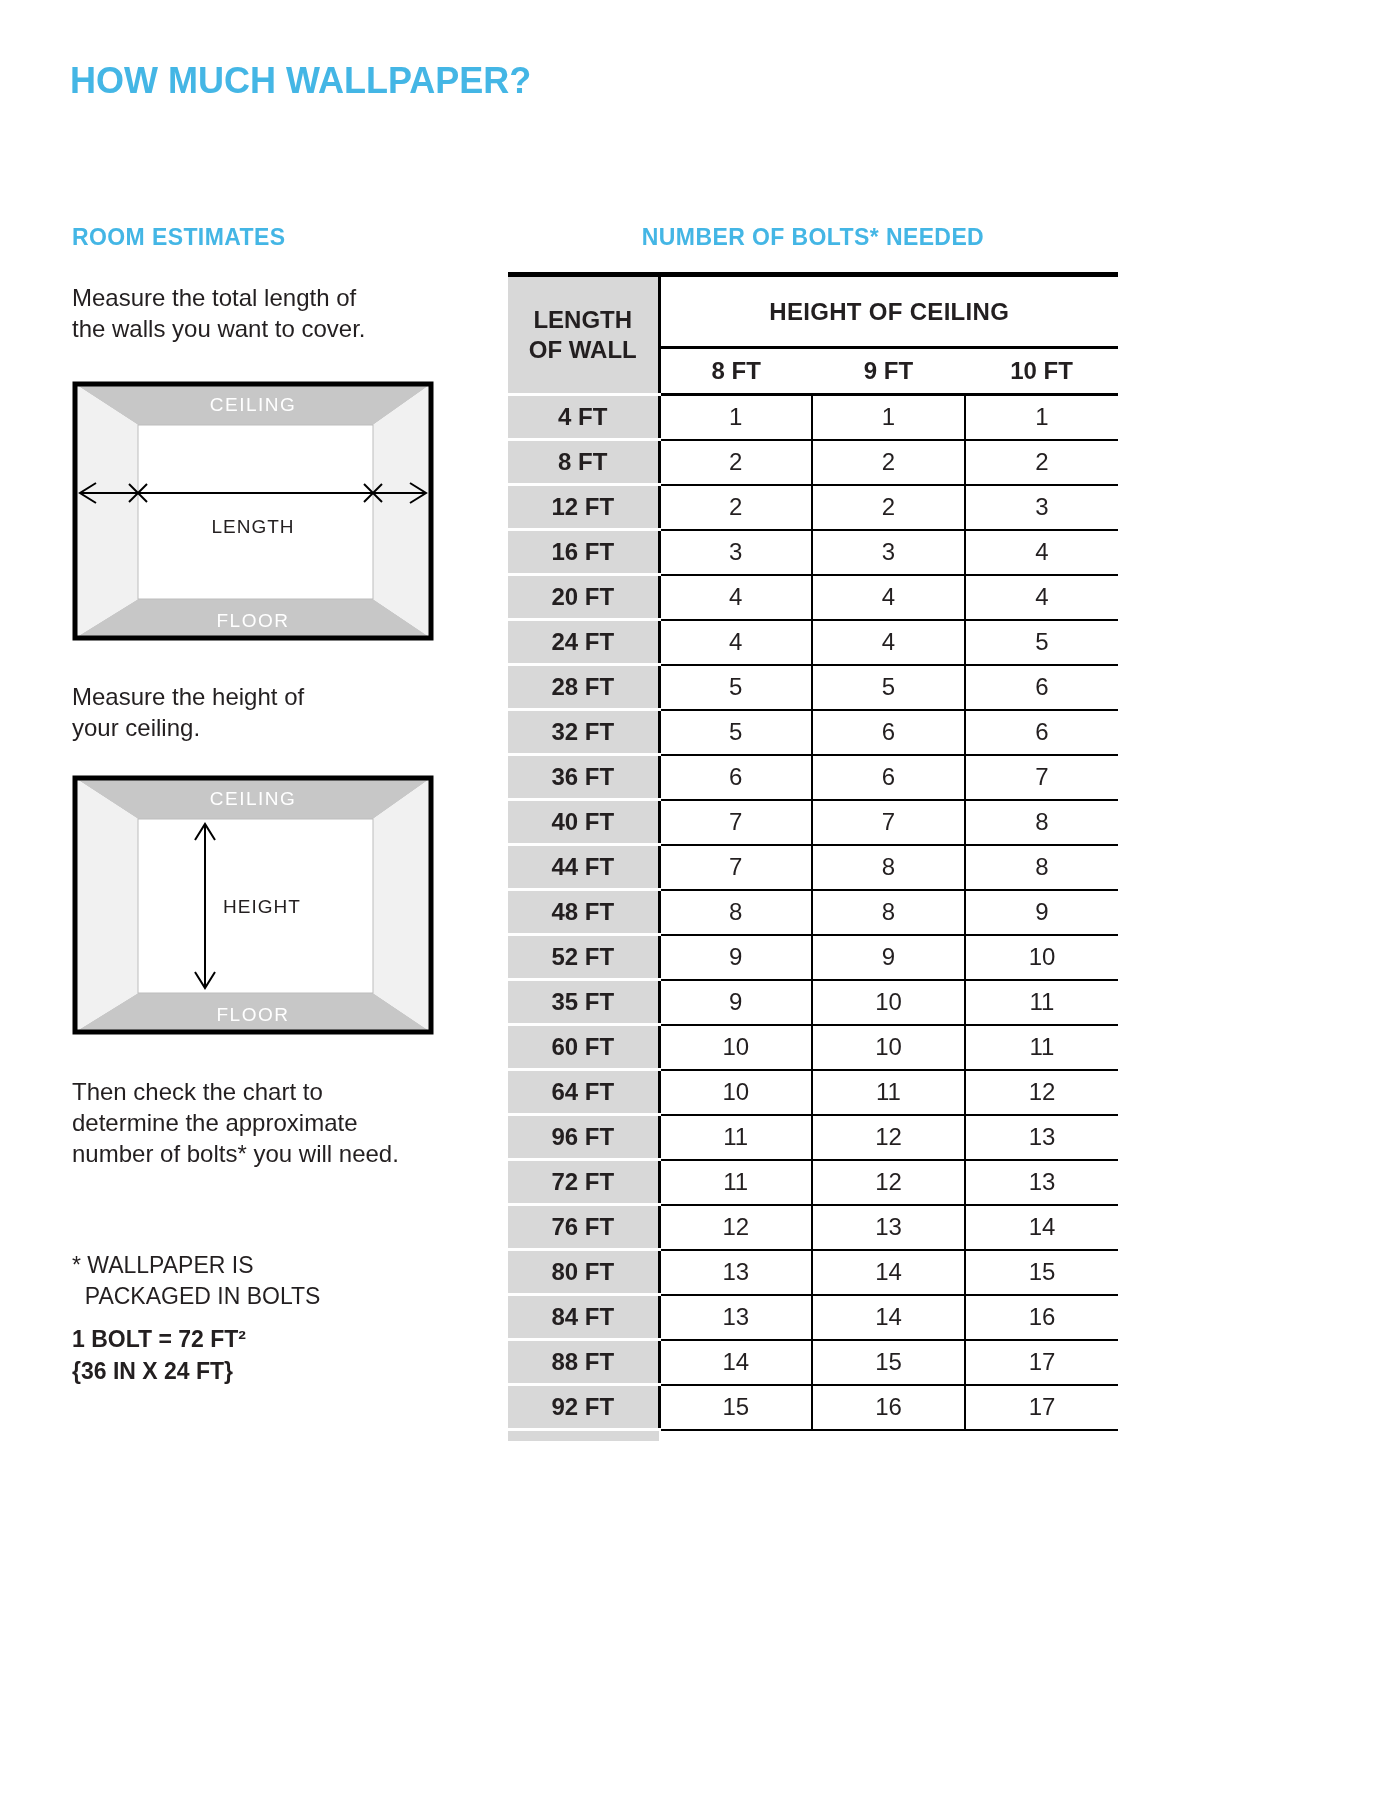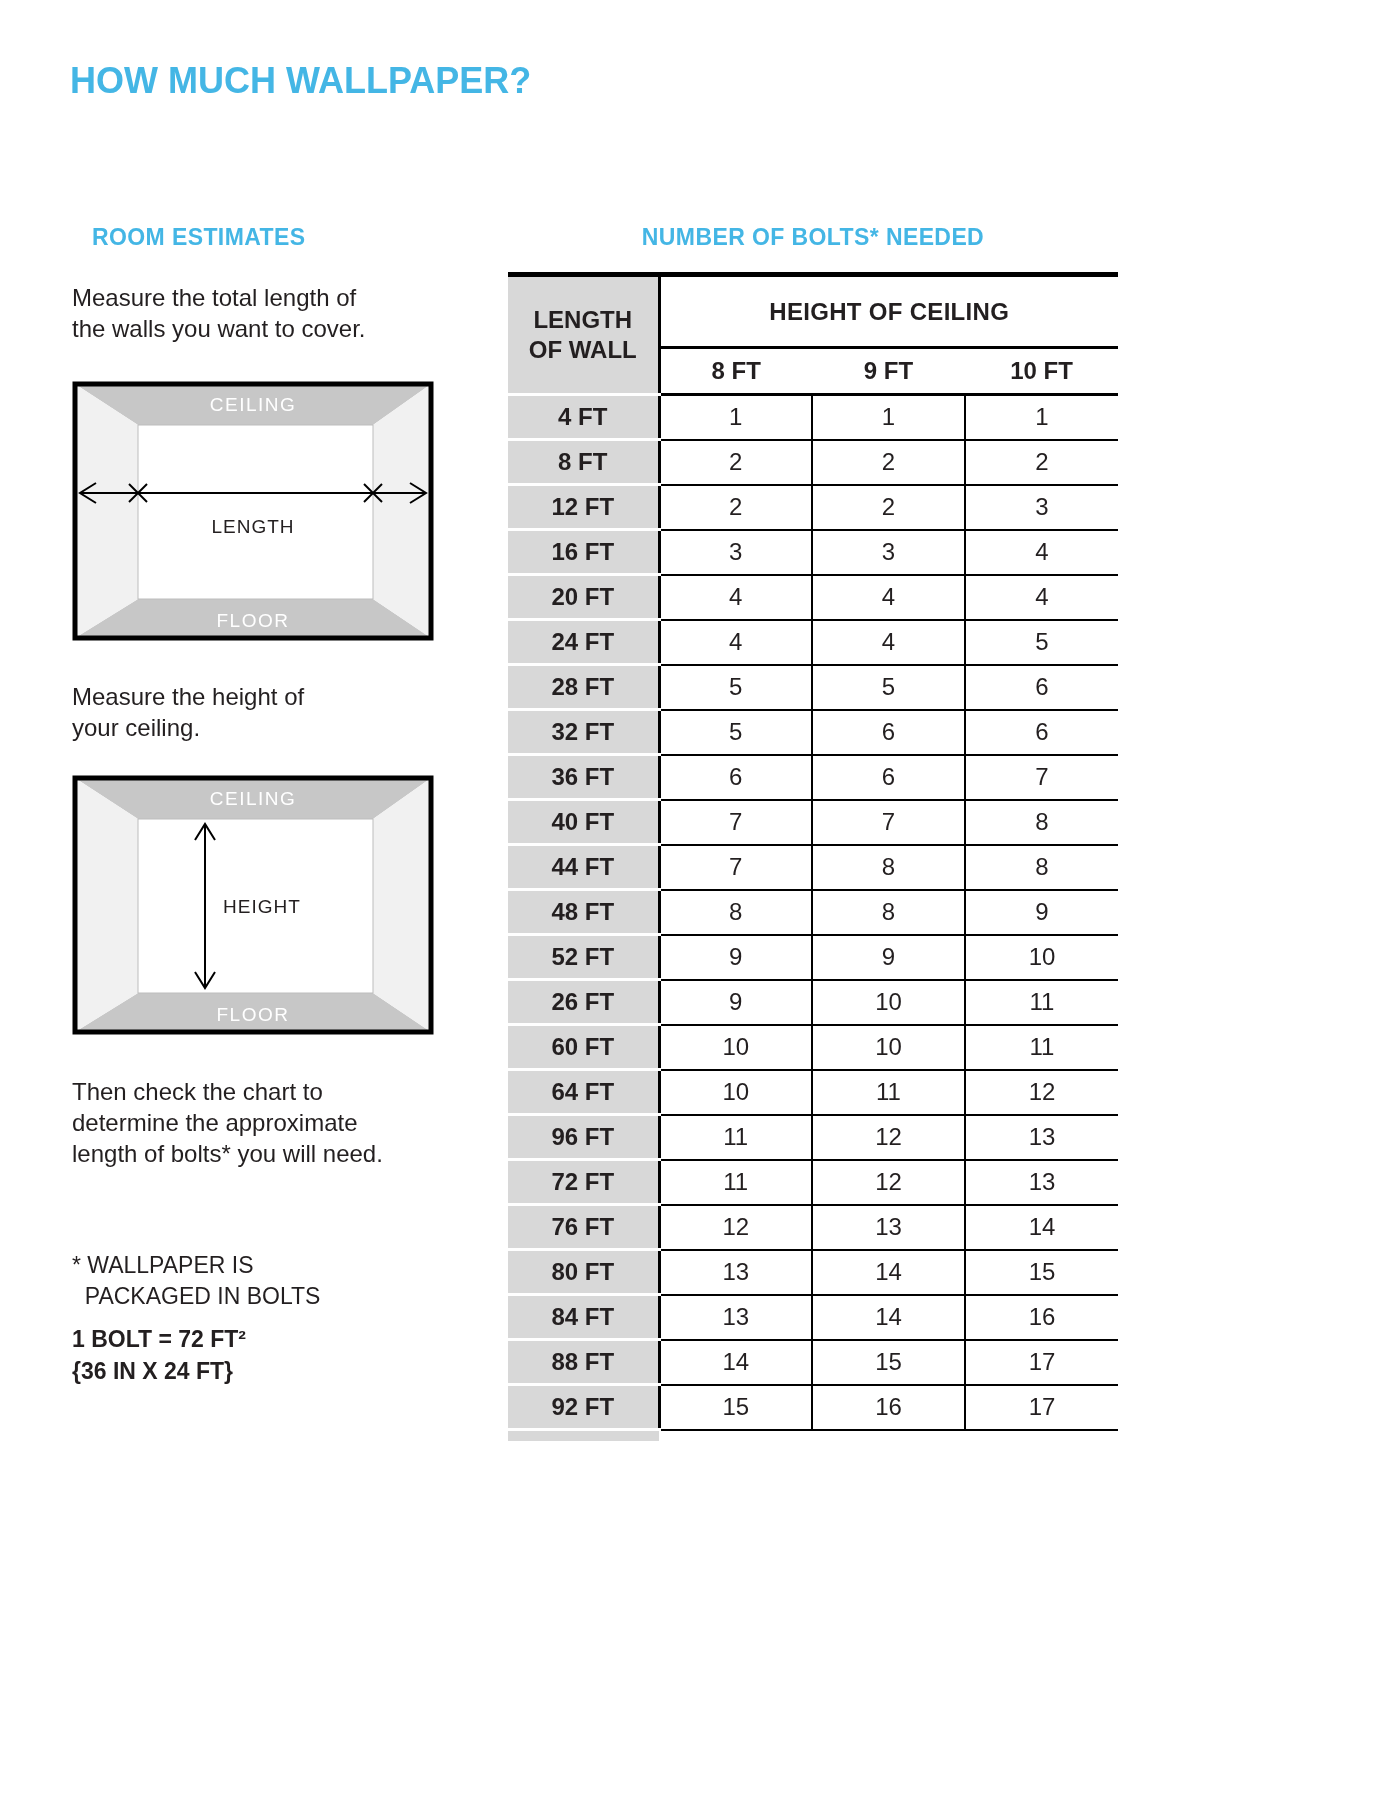--- a/index.html
+++ b/index.html
@@ -16,21 +16,21 @@
   .page{position:relative;width:1391px;height:1800px;background:#fff;overflow:hidden;}
 
   .page-title{
     position:absolute;left:70px;top:60px;
     font-size:36px;font-weight:bold;color:var(--accent);letter-spacing:0px;
   }
 
   .section-heading{
     font-size:23px;font-weight:bold;color:var(--accent);letter-spacing:.4px;
   }
-  .room-heading{position:absolute;left:72px;top:224px;margin-left:20px;}
+  .room-heading{position:absolute;left:72px;top:224px;}
 
   .body-text{
     font-size:24px;line-height:31px;color:var(--ink);
     white-space:pre-line;
   }
   .instruction-length{position:absolute;left:72px;top:282px;}
   .instruction-height{position:absolute;left:72px;top:681px;}
   .instruction-chart{position:absolute;left:72px;top:1076px;}
 
   .footnote{
@@ -141,21 +141,21 @@
     <g stroke="#000000" stroke-width="2" fill="none">
       <line x1="133" y1="49" x2="133" y2="213"></line>
       <polyline points="123,65 133,49 143,65"></polyline>
       <polyline points="123,197 133,213 143,197"></polyline>
     </g>
     <text x="151" y="138" class="dim-label">HEIGHT</text>
   </svg>
 
   <p class="body-text instruction-chart">Then check the chart to
 determine the approximate
-length of bolts* you will need.</p>
+number of bolts* you will need.</p>
 
   <p class="footnote">* WALLPAPER IS
   PACKAGED IN BOLTS</p>
 
   <p class="bolt-def">1 BOLT = 72 FT²
 {36 IN X 24 FT}</p>
 
   <div class="table-area">
     <div class="table-heading">NUMBER OF BOLTS* NEEDED</div>
     <table class="bolts">
@@ -250,21 +250,21 @@
             <td class="val-cell">8</td>
             <td class="val-cell">9</td>
           </tr>
           <tr>
             <td class="len-cell">52 FT</td>
             <td class="val-cell">9</td>
             <td class="val-cell">9</td>
             <td class="val-cell">10</td>
           </tr>
           <tr>
-            <td class="len-cell">26 FT</td>
+            <td class="len-cell">35 FT</td>
             <td class="val-cell">9</td>
             <td class="val-cell">10</td>
             <td class="val-cell">11</td>
           </tr>
           <tr>
             <td class="len-cell">60 FT</td>
             <td class="val-cell">10</td>
             <td class="val-cell">10</td>
             <td class="val-cell">11</td>
           </tr>

